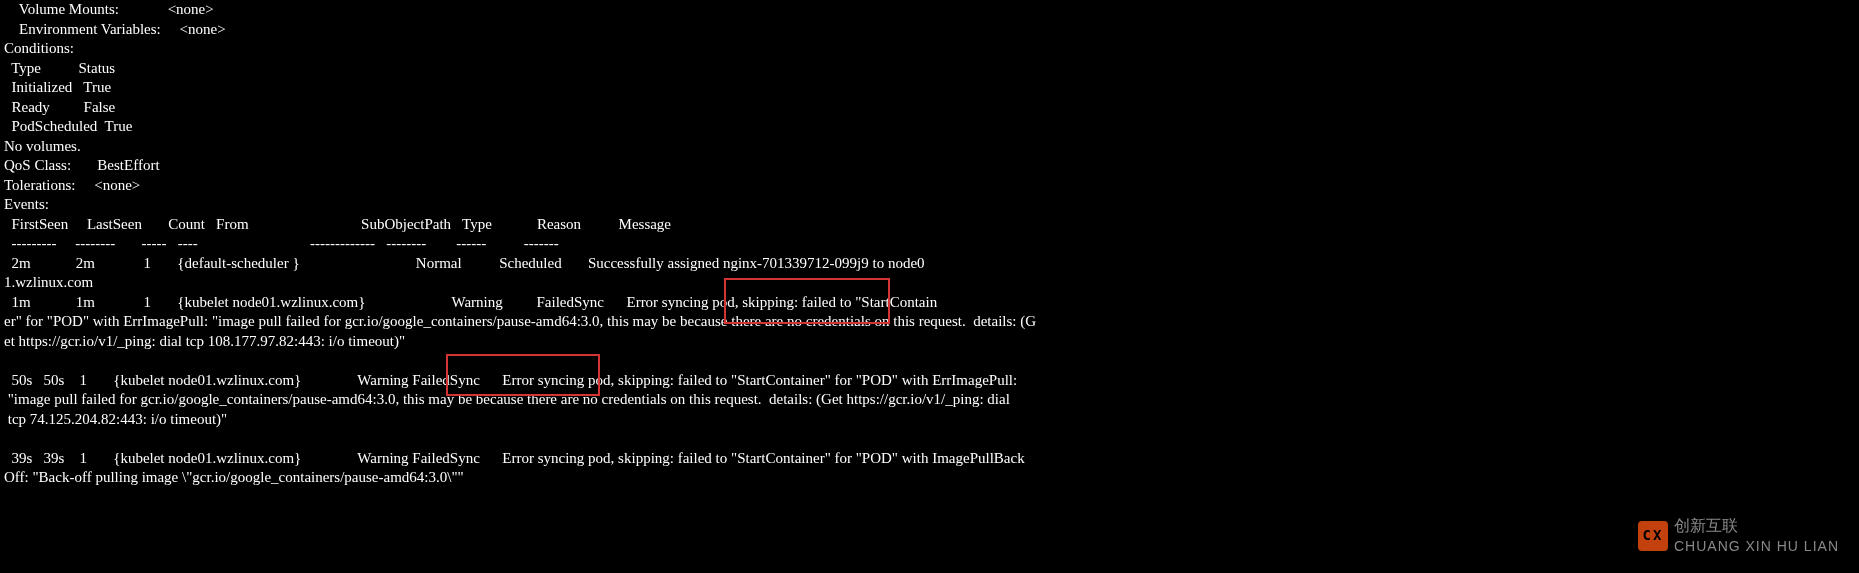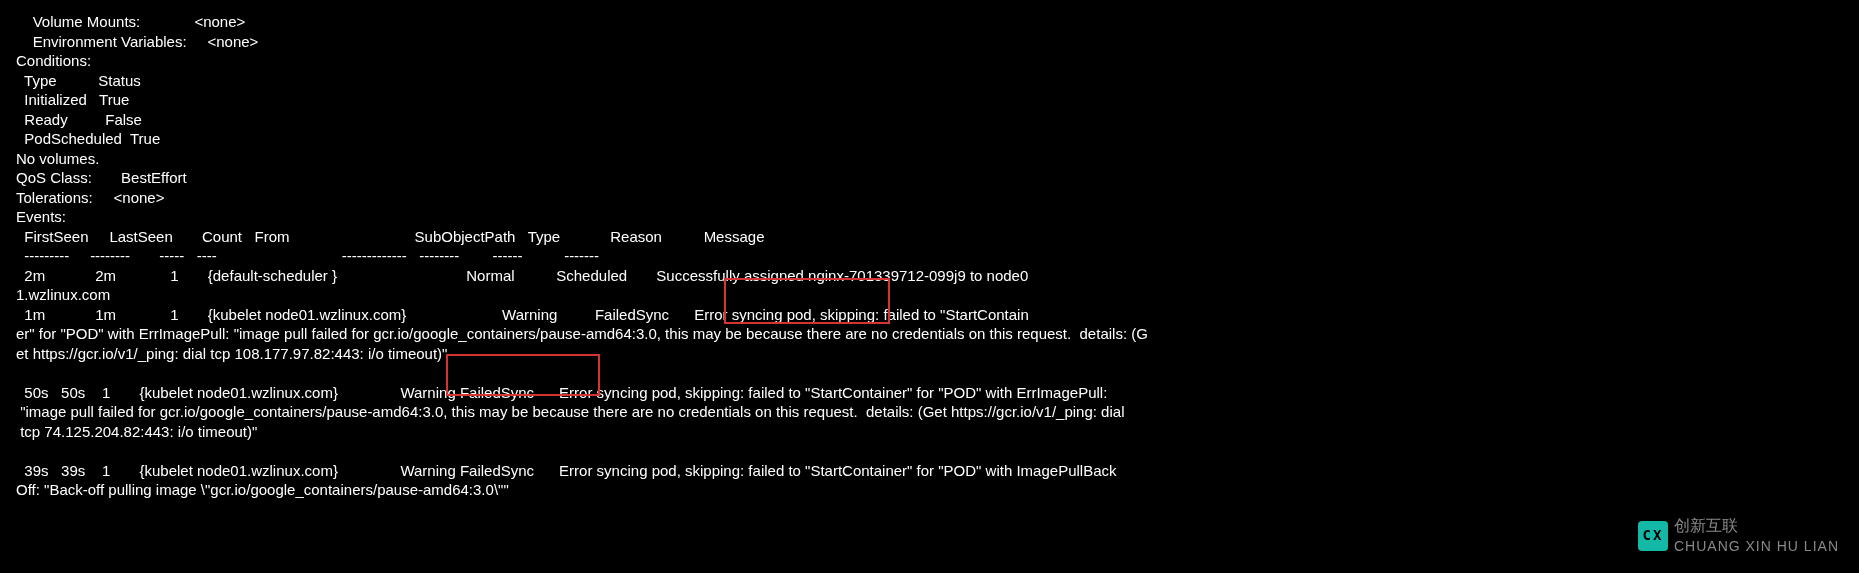--- a/index.html
+++ b/index.html
@@ -9,24 +9,24 @@
     color: #fff;
     font-family: "Consolas", "Courier New", monospace;
     font-size: 15px;
     line-height: 1.3;
     width: 1859px;
     height: 573px;
     overflow: hidden;
     position: relative;
   }
   pre {
-    margin: 12px;
+    margin: 0;
     padding: 0;
     white-space: pre;
-    font-family: Liberation Sans, sans-serif;
+    font-family: Liberation Serif, serif;
   }
   .term {
     position: absolute;
     top: 0;
     left: 4px;
   }
   .highlight-box {
     position: absolute;
     border: 2px solid #d63333;
     pointer-events: none;
@@ -42,21 +42,21 @@
     font-family: sans-serif;
     font-size: 14px;
     letter-spacing: 2px;
     display: flex;
     align-items: center;
     gap: 6px;
   }
   .watermark .logo {
     width: 30px;
     height: 30px;
-    background: #14b8a6;
+    background: #c2410c;
     border-radius: 4px;
     display: inline-flex;
     align-items: center;
     justify-content: center;
     color: #000;
     font-weight: bold;
     font-family: monospace;
   }
   .watermark .cn { font-size: 16px; letter-spacing: 0; }
   .watermark .en { font-size: 14px; letter-spacing: 1px; display:block; }

